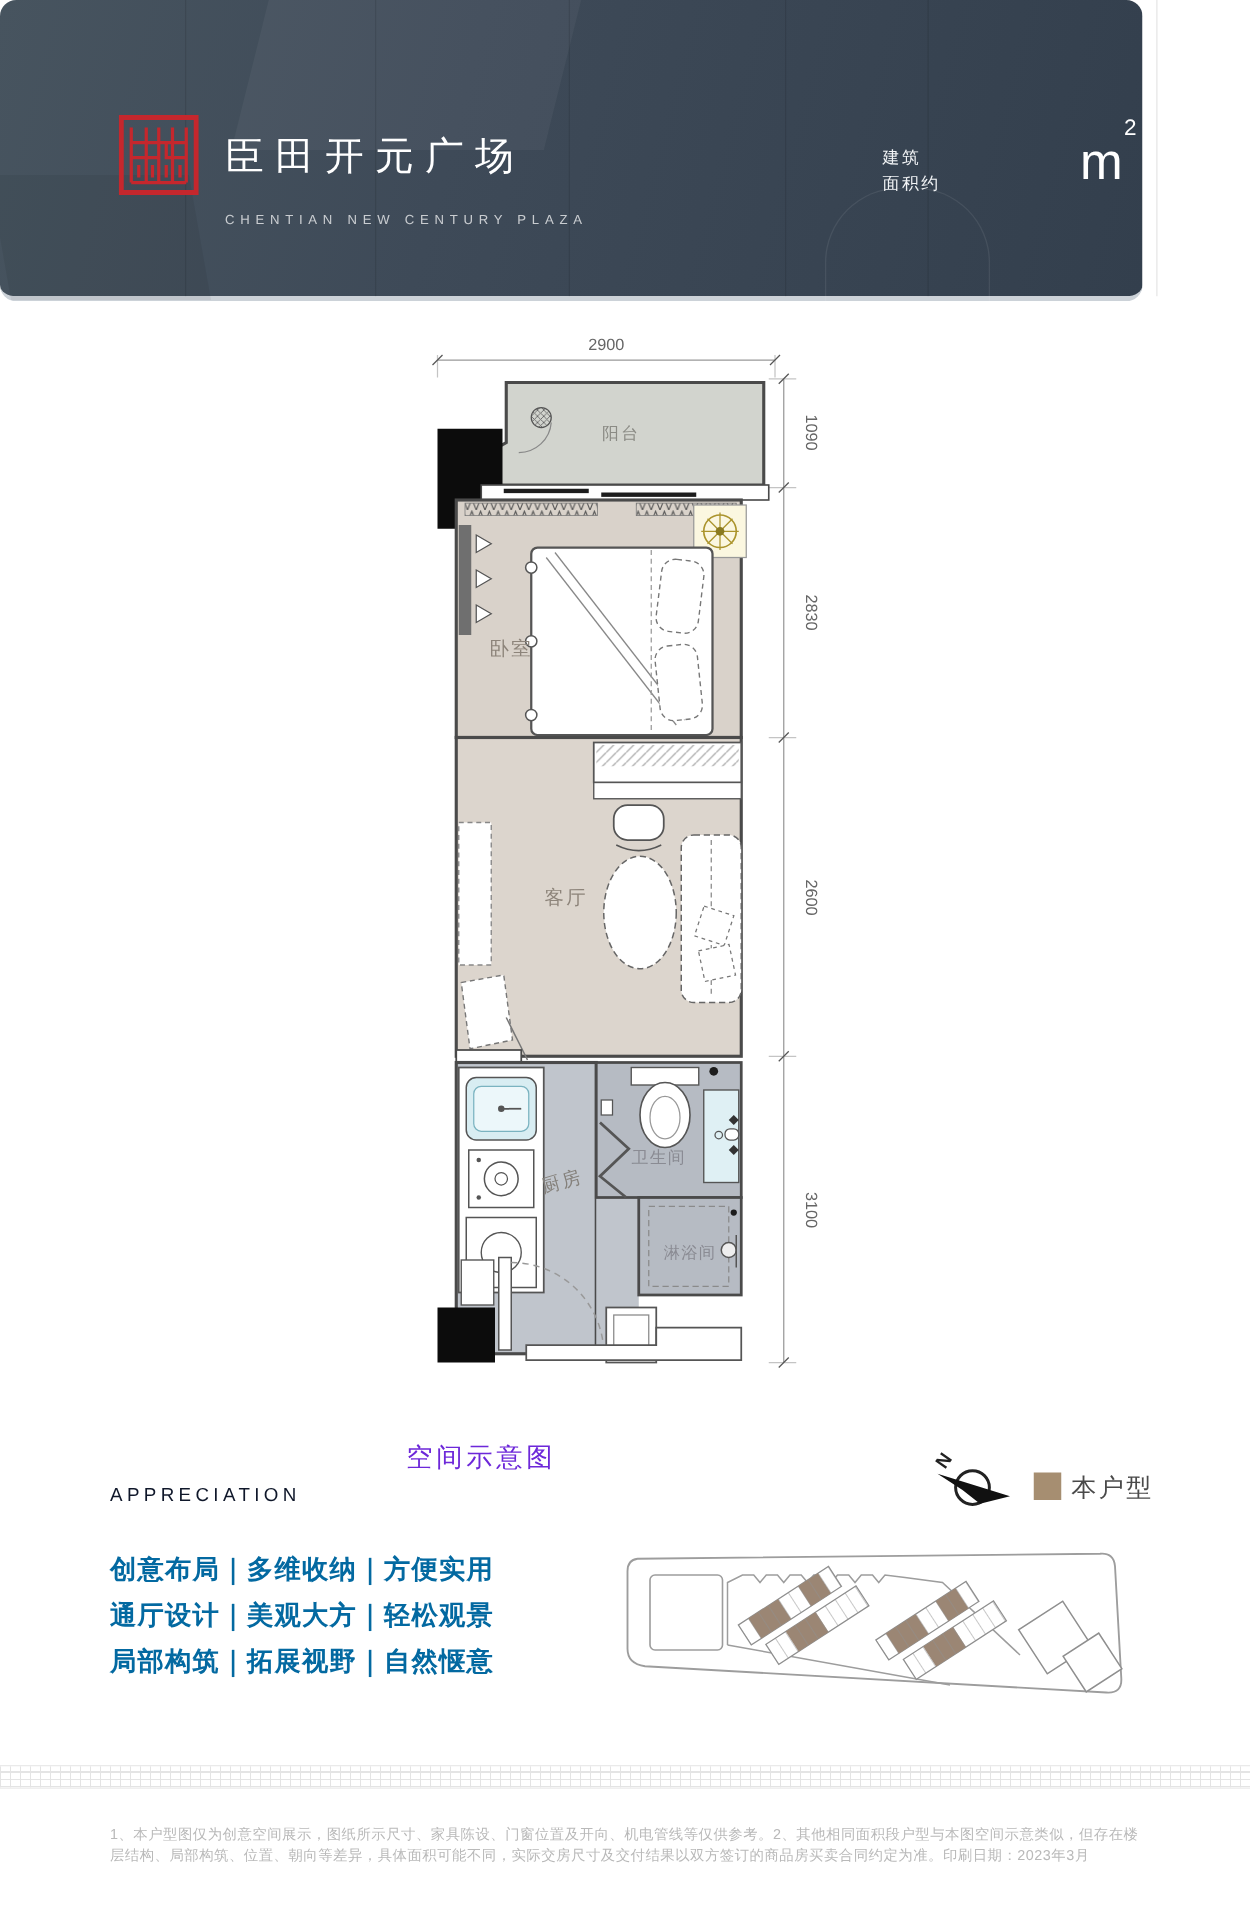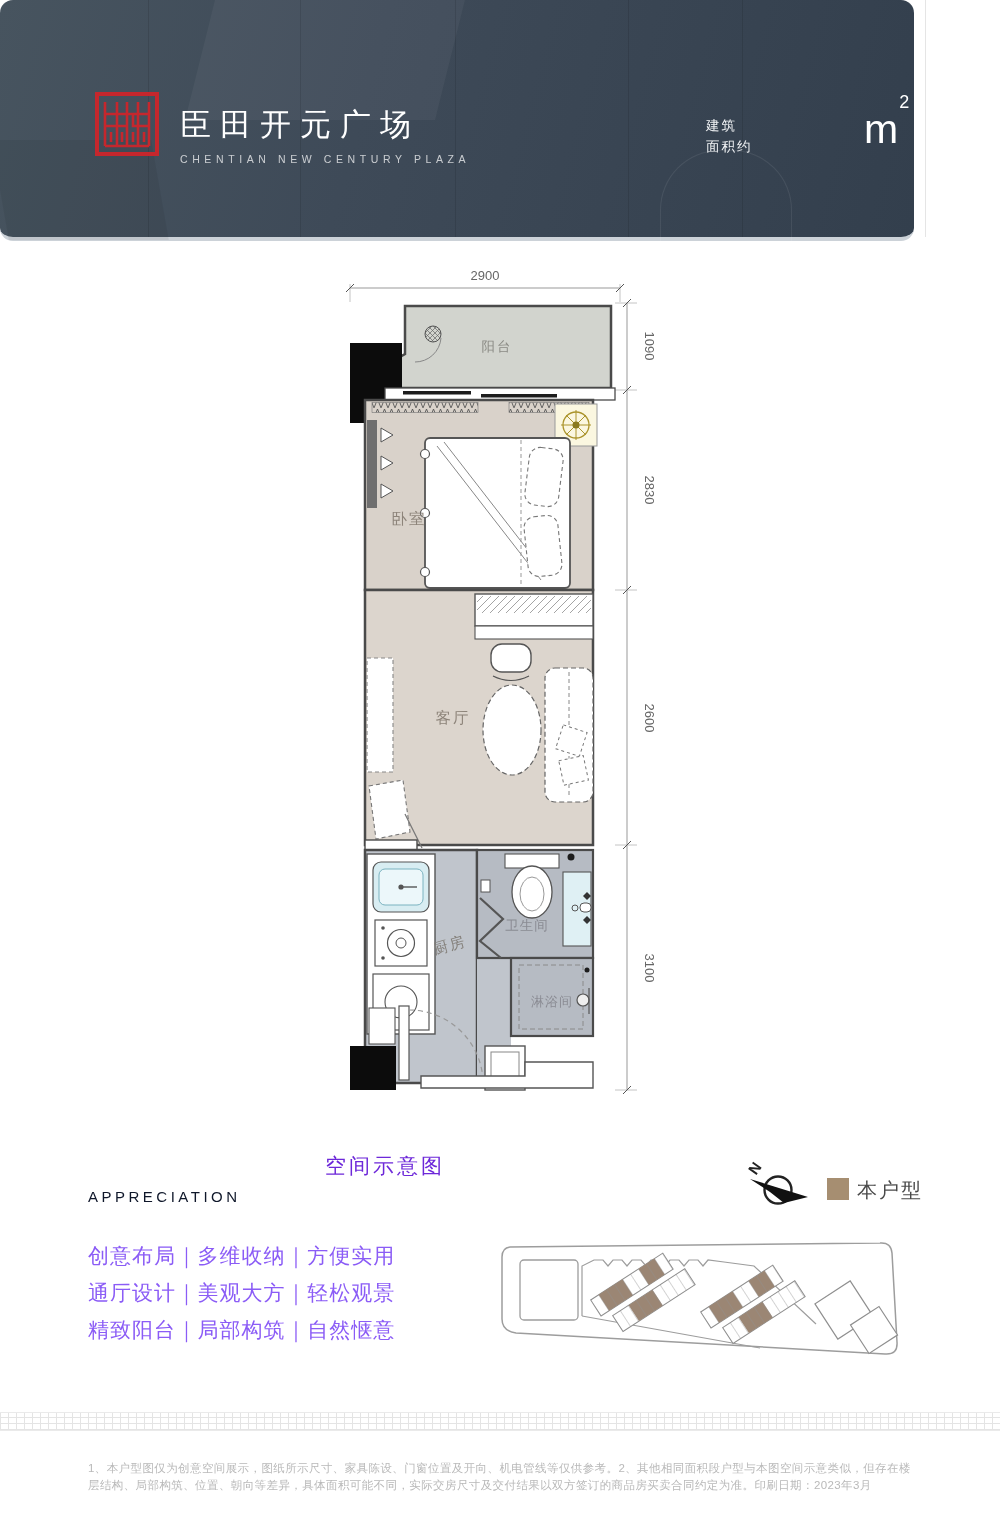--- a/index.html
+++ b/index.html
@@ -20,34 +20,34 @@
   .header .seam.s4{left:628px}.header .seam.s5{left:742px}.header .seam.s6{left:925px}
   .header .arch{position:absolute;border:1px solid rgba(255,255,255,.08);border-bottom:none;}
   .header .arch.a1{left:660px;top:150px;width:130px;height:90px;border-radius:60px 60px 0 0;}
   .header .arch.a2{left:930px;top:160px;width:120px;height:80px;border-radius:55px 0 0 0;border-right:none;}
   .header .panel{position:absolute;background:rgba(255,255,255,.045);}
   .header .panel.p1{left:200px;top:0;width:250px;height:120px;transform:skewX(-14deg);}
   .header .panel.p2{left:0;top:140px;width:160px;height:100px;transform:skewX(10deg);background:rgba(0,0,0,.06);}
   .logo{position:absolute;left:95px;top:92px;width:64px;height:64px;}
   .brand{position:absolute;left:180px;top:104px;color:#ffffff;}
   .brand .title{font-size:31px;letter-spacing:9px;font-weight:500;}
-  .brand .subtitle{font-size:10.5px;letter-spacing:4.6px;color:rgba(255,255,255,.72);margin-top:7px;}
+  .brand .subtitle{font-size:10.5px;letter-spacing:4.6px;color:rgba(255,255,255,.72);margin-top:24px;}
   .area-label{position:absolute;left:706px;top:115px;color:#f2f4f6;font-size:13.5px;line-height:21px;letter-spacing:2px;}
   .area-value{position:absolute;left:752px;top:47px;font-size:96px;font-weight:400;color:#c49b74;letter-spacing:3px;line-height:1.05;}
   .area-unit{position:absolute;left:864px;top:106px;color:#ffffff;font-size:41px;font-weight:500;}
   .area-unit sup{font-size:18px;position:relative;top:-20px;left:1px;}
   
   .plan-wrap{position:absolute;left:325px;top:258px;width:360px;height:865px;}
   .plan-caption{position:absolute;left:325px;top:1152px;width:360px;text-align:left;
     font-size:21px;letter-spacing:3px;color:#6d28d9;}
   
   .apprec{position:absolute;left:88px;top:1174px;width:360px;color:#4a4a4a;}
   .apprec .a-title{font-size:27px;letter-spacing:3px;color:#4d4d4d;font-weight:500;}
   .apprec .a-sub{font-size:15px;letter-spacing:3.5px;color:#0f172a;margin-top:14px;}
-  .apprec .a-feats{margin-top:32px;font-size:21px;line-height:37px;color:#8b5cf6;letter-spacing:1px;}
+  .apprec .a-feats{margin-top:32px;font-size:21px;line-height:37px;color:#0369a1;letter-spacing:1px;font-weight:bold;}
   
   .legend-svg{position:absolute;left:730px;top:1150px;}
   .siteplan-svg{position:absolute;left:492px;top:1232px;}
   
   .deco-strip{
     position:absolute;left:0;top:1412px;width:1000px;height:17px;opacity:.75;
     background-image:
       repeating-linear-gradient(90deg,#dcdcdc 0 1px,transparent 1px 8px),
       repeating-linear-gradient(0deg,#dcdcdc 0 1px,transparent 1px 6px);
     border-top:1px solid #e3e3e3;border-bottom:1px solid #e3e3e3;
@@ -279,21 +279,21 @@
   <text x="227" y="748" font-size="13" fill="#8a8b93" letter-spacing="1" text-anchor="middle">淋浴间</text>
 </svg>
 
 <div class="plan-caption">空间示意图</div>
 
 <div class="apprec">
   <div class="a-sub">APPRECIATION</div>
   <div class="a-feats">
     <div>创意布局｜多维收纳｜方便实用</div>
     <div>通厅设计｜美观大方｜轻松观景</div>
-    <div>精致阳台｜局部构筑｜自然惬意</div>
+    <div>局部构筑｜拓展视野｜自然惬意</div>
   </div>
 </div>
 
 <svg class="legend-svg" width="210" height="68" viewBox="0 0 210 68">
   <g>
     <text x="22" y="28" font-size="15" font-weight="bold" fill="#222" transform="rotate(-55 22 23)">N</text>
     <circle cx="48" cy="40" r="13.5" fill="none" stroke="#222" stroke-width="2.4"></circle>
     <polygon points="20,29 78,47 54,53 40,42" fill="#111"></polygon>
   </g>
   <rect x="97" y="28" width="22" height="22" fill="#a68e71"></rect>

